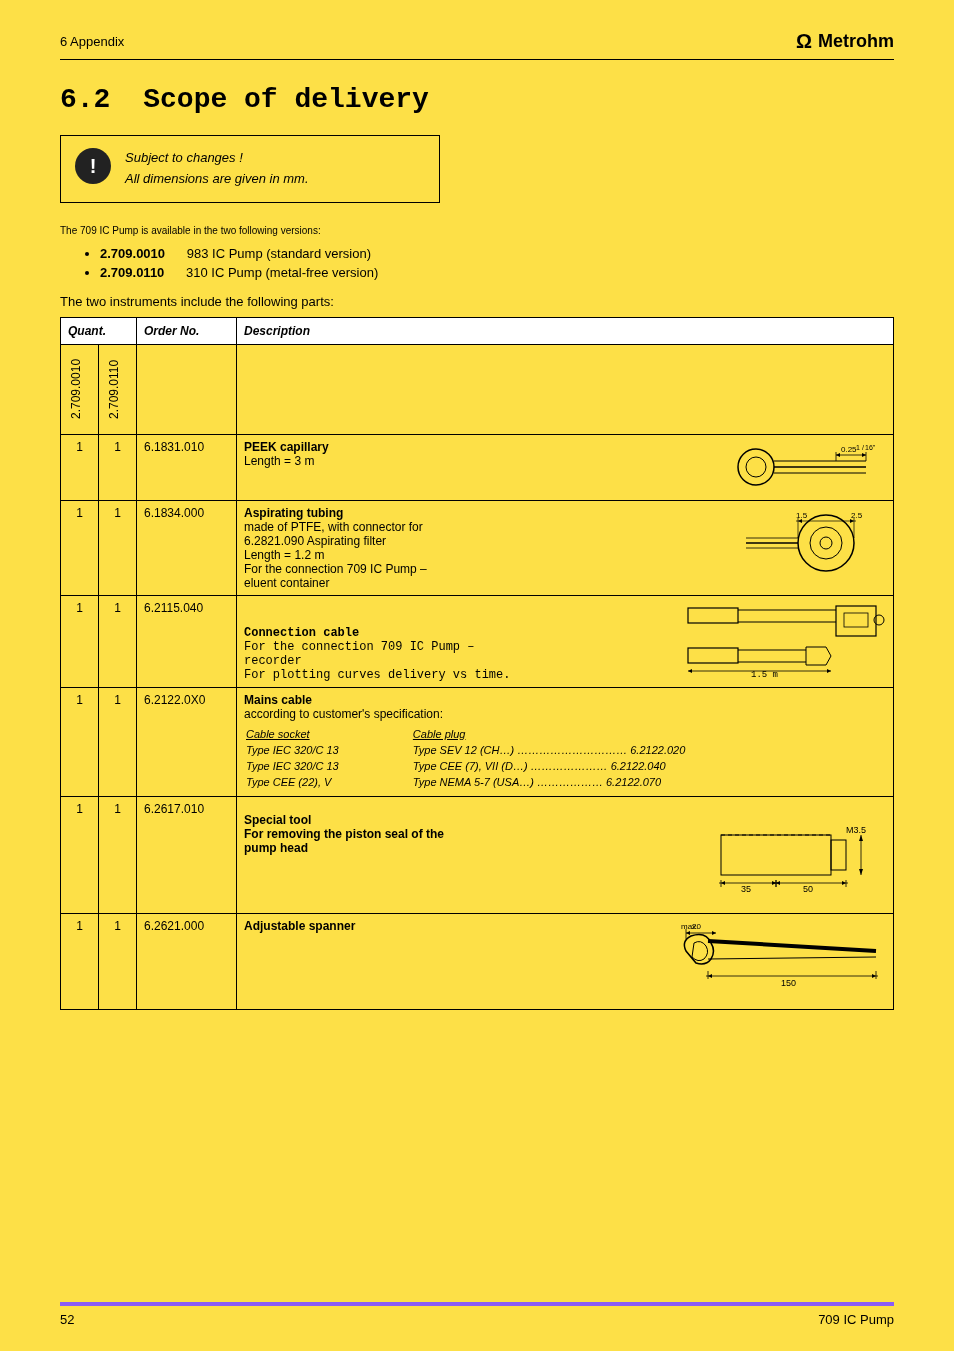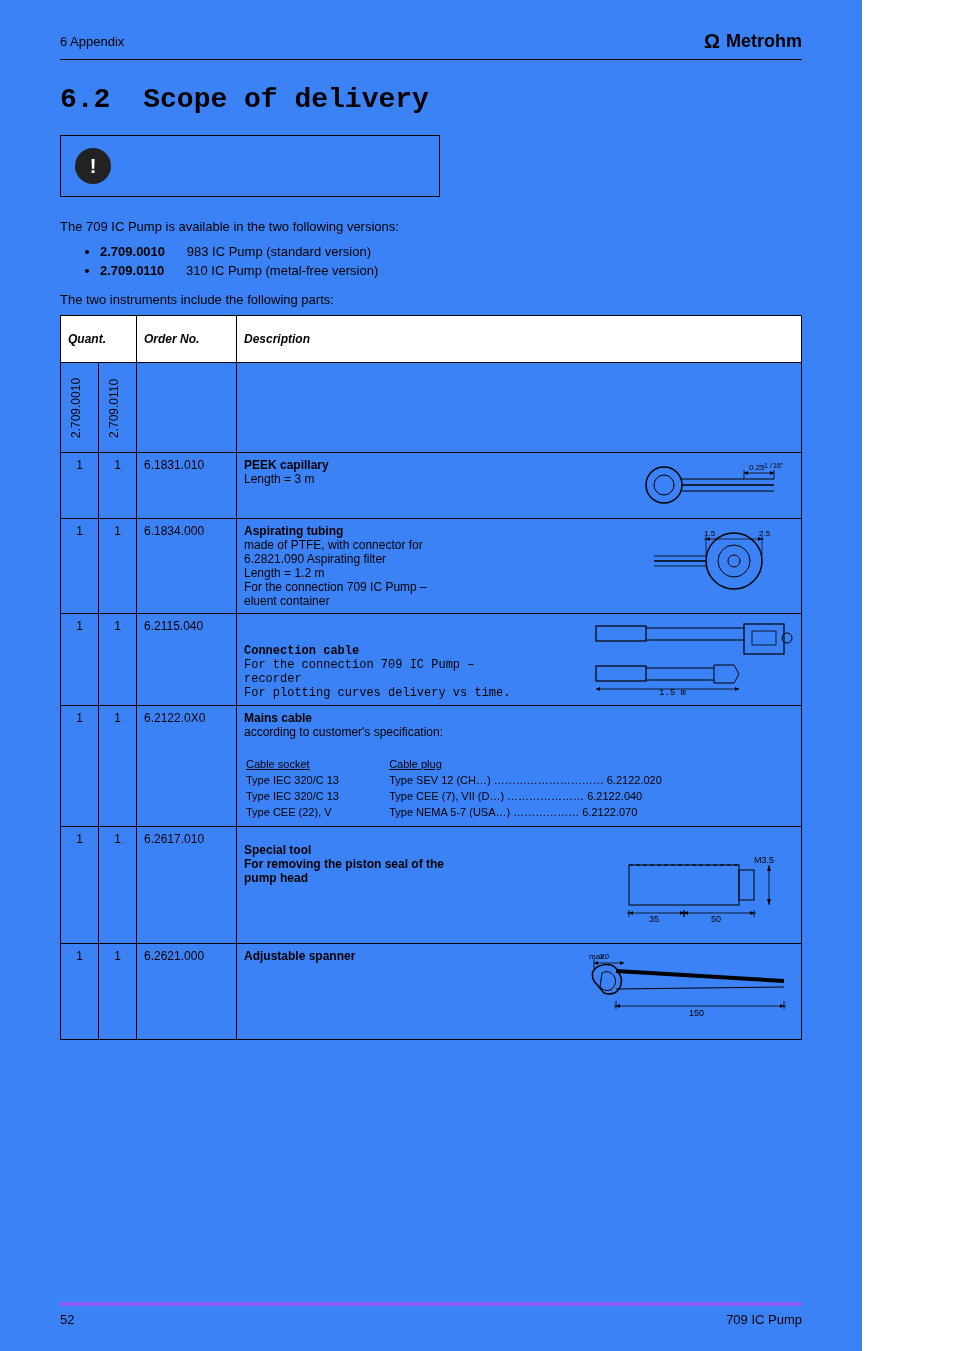--- a/index.html
+++ b/index.html
@@ -6,23 +6,23 @@
     body {
       font-family: Arial, Helvetica, sans-serif;
       font-size: 13px;
       background: #fff;
       color: #000;
       width: 954px;
       min-height: 1351px;
       padding: 0;
     }
     .page {
-      width: 862px;
+      width: 954px;
       min-height: 1351px;
-      background: #3b82f6;
+      background: #fde047;
       padding: 30px 60px 40px 60px;
       position: relative;
     }
     .page-header {
       display: flex;
       justify-content: space-between;
       align-items: center;
       border-bottom: 1px solid #000;
       padding-bottom: 6px;
       margin-bottom: 24px;
@@ -67,21 +67,21 @@
       justify-content: center;
       margin-right: 14px;
       flex-shrink: 0;
     }
     .notice-text {
       font-style: italic;
       font-size: 13px;
       line-height: 1.6;
     }
     .intro-text {
-      font-size: 13px;
+      font-size: 10px;
       margin-bottom: 10px;
     }
     .bullet-list {
       margin: 8px 0 14px 40px;
       list-style: disc;
     }
     .bullet-list li {
       margin-bottom: 4px;
       font-size: 13px;
     }
@@ -102,21 +102,21 @@
       border: 1px solid #000;
       padding: 5px 7px;
       vertical-align: top;
       font-size: 12px;
     }
     .delivery-table thead th {
       font-style: italic;
       font-weight: bold;
       background: #fff;
       text-align: left;
-      padding: 16px 7px;
+      padding: 6px 7px;
     }
     .col-q1 { width: 38px; text-align: center; }
     .col-q2 { width: 38px; text-align: center; }
     .col-order { width: 100px; }
     .col-desc { }
     .rotated-cell {
       writing-mode: vertical-rl;
       transform: rotate(180deg);
       text-align: center;
       font-size: 11px;
@@ -156,22 +156,23 @@
       right: 60px;
       display: flex;
       justify-content: space-between;
       align-items: center;
       border-top: 4px solid #8b5cf6;
       padding-top: 6px;
       font-size: 13px;
     }
     .cable-table {
       font-size: 11px;
-      margin-top: 16px;
+      margin-top: 4px;
       width: 100%;
+      font-style: italic;
     }
     .cable-table td {
       border: none;
       padding: 1px 4px 1px 0;
       font-size: 11px;
     }
   </style>
 </head>
 <body>
 
@@ -185,20 +186,24 @@
     </div>
   </div>
 
   <h1 class="section-title">
     <span class="section-num">6.2</span>
     <span>Scope of delivery</span>
   </h1>
 
   <div class="notice-box">
     <div class="notice-icon">!</div>
+    <div class="notice-text">
+      <div>Subject to changes !</div>
+      <div>All dimensions are given in mm.</div>
+    </div>
   </div>
 
   <p class="intro-text">The 709 IC Pump is available in the two following versions:</p>
 
   <ul class="bullet-list">
     <li>
       <strong>2.709.0010</strong>
       &nbsp;&nbsp;&nbsp;&nbsp;
       <span>983 IC Pump (standard version)</span>
     </li>

